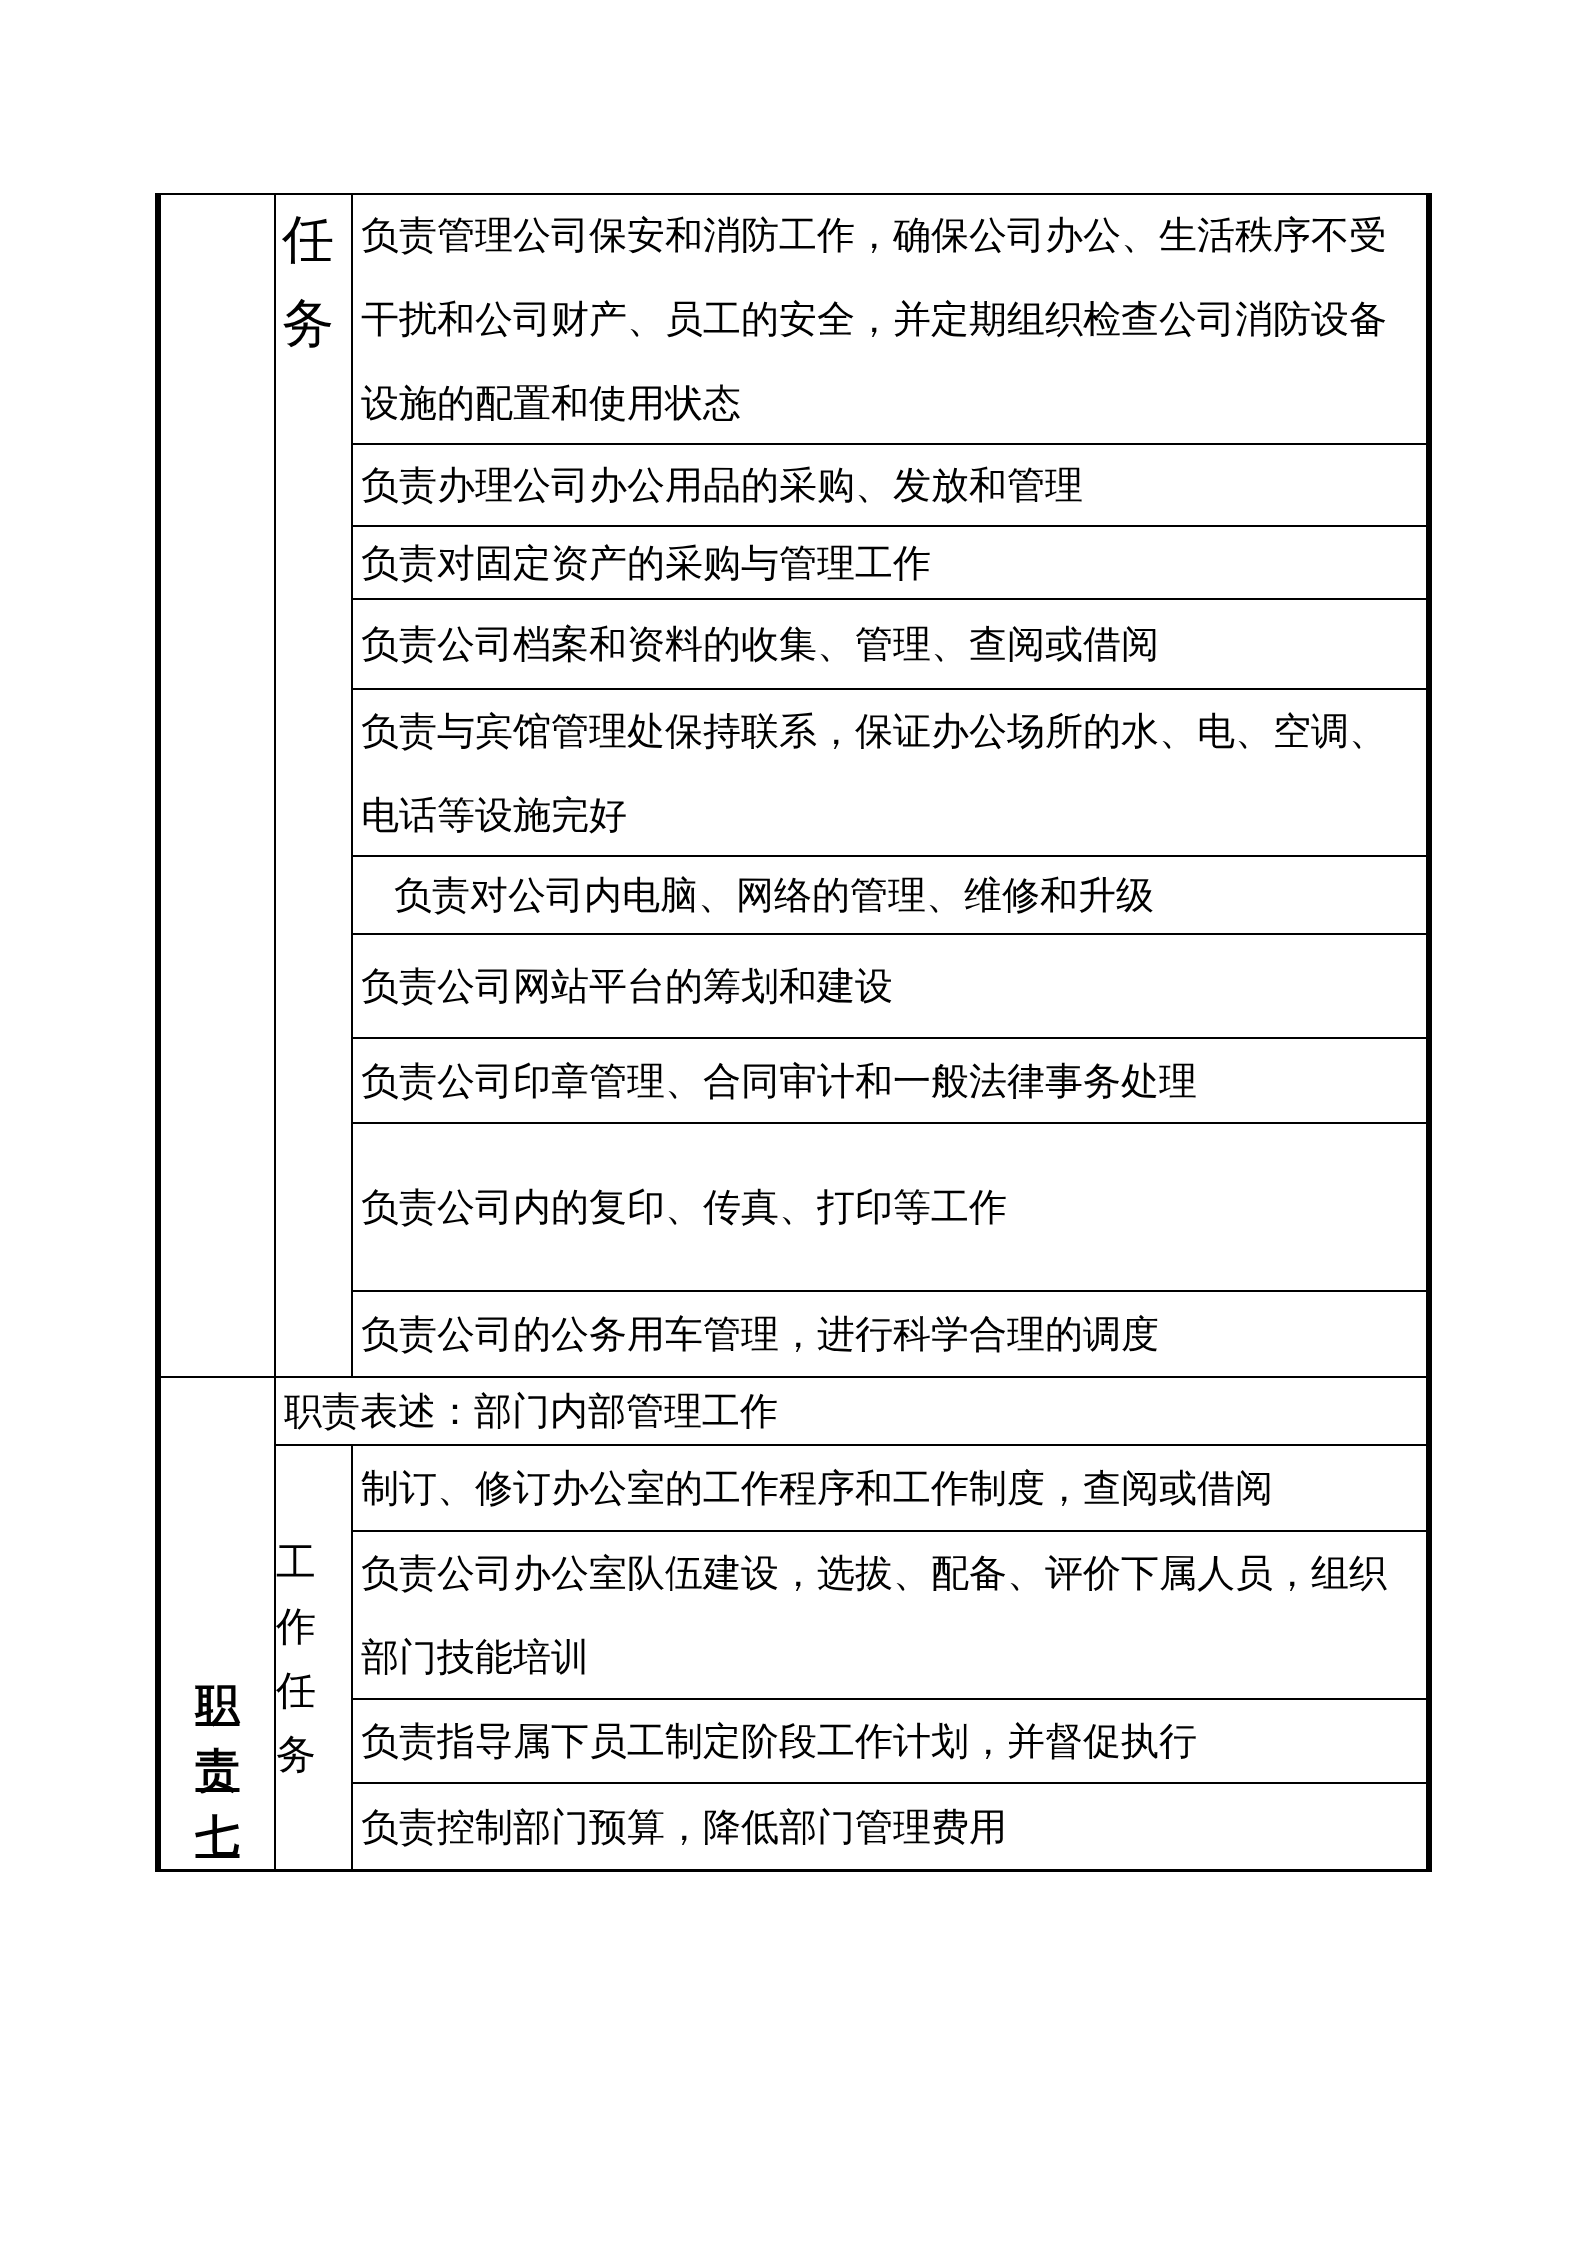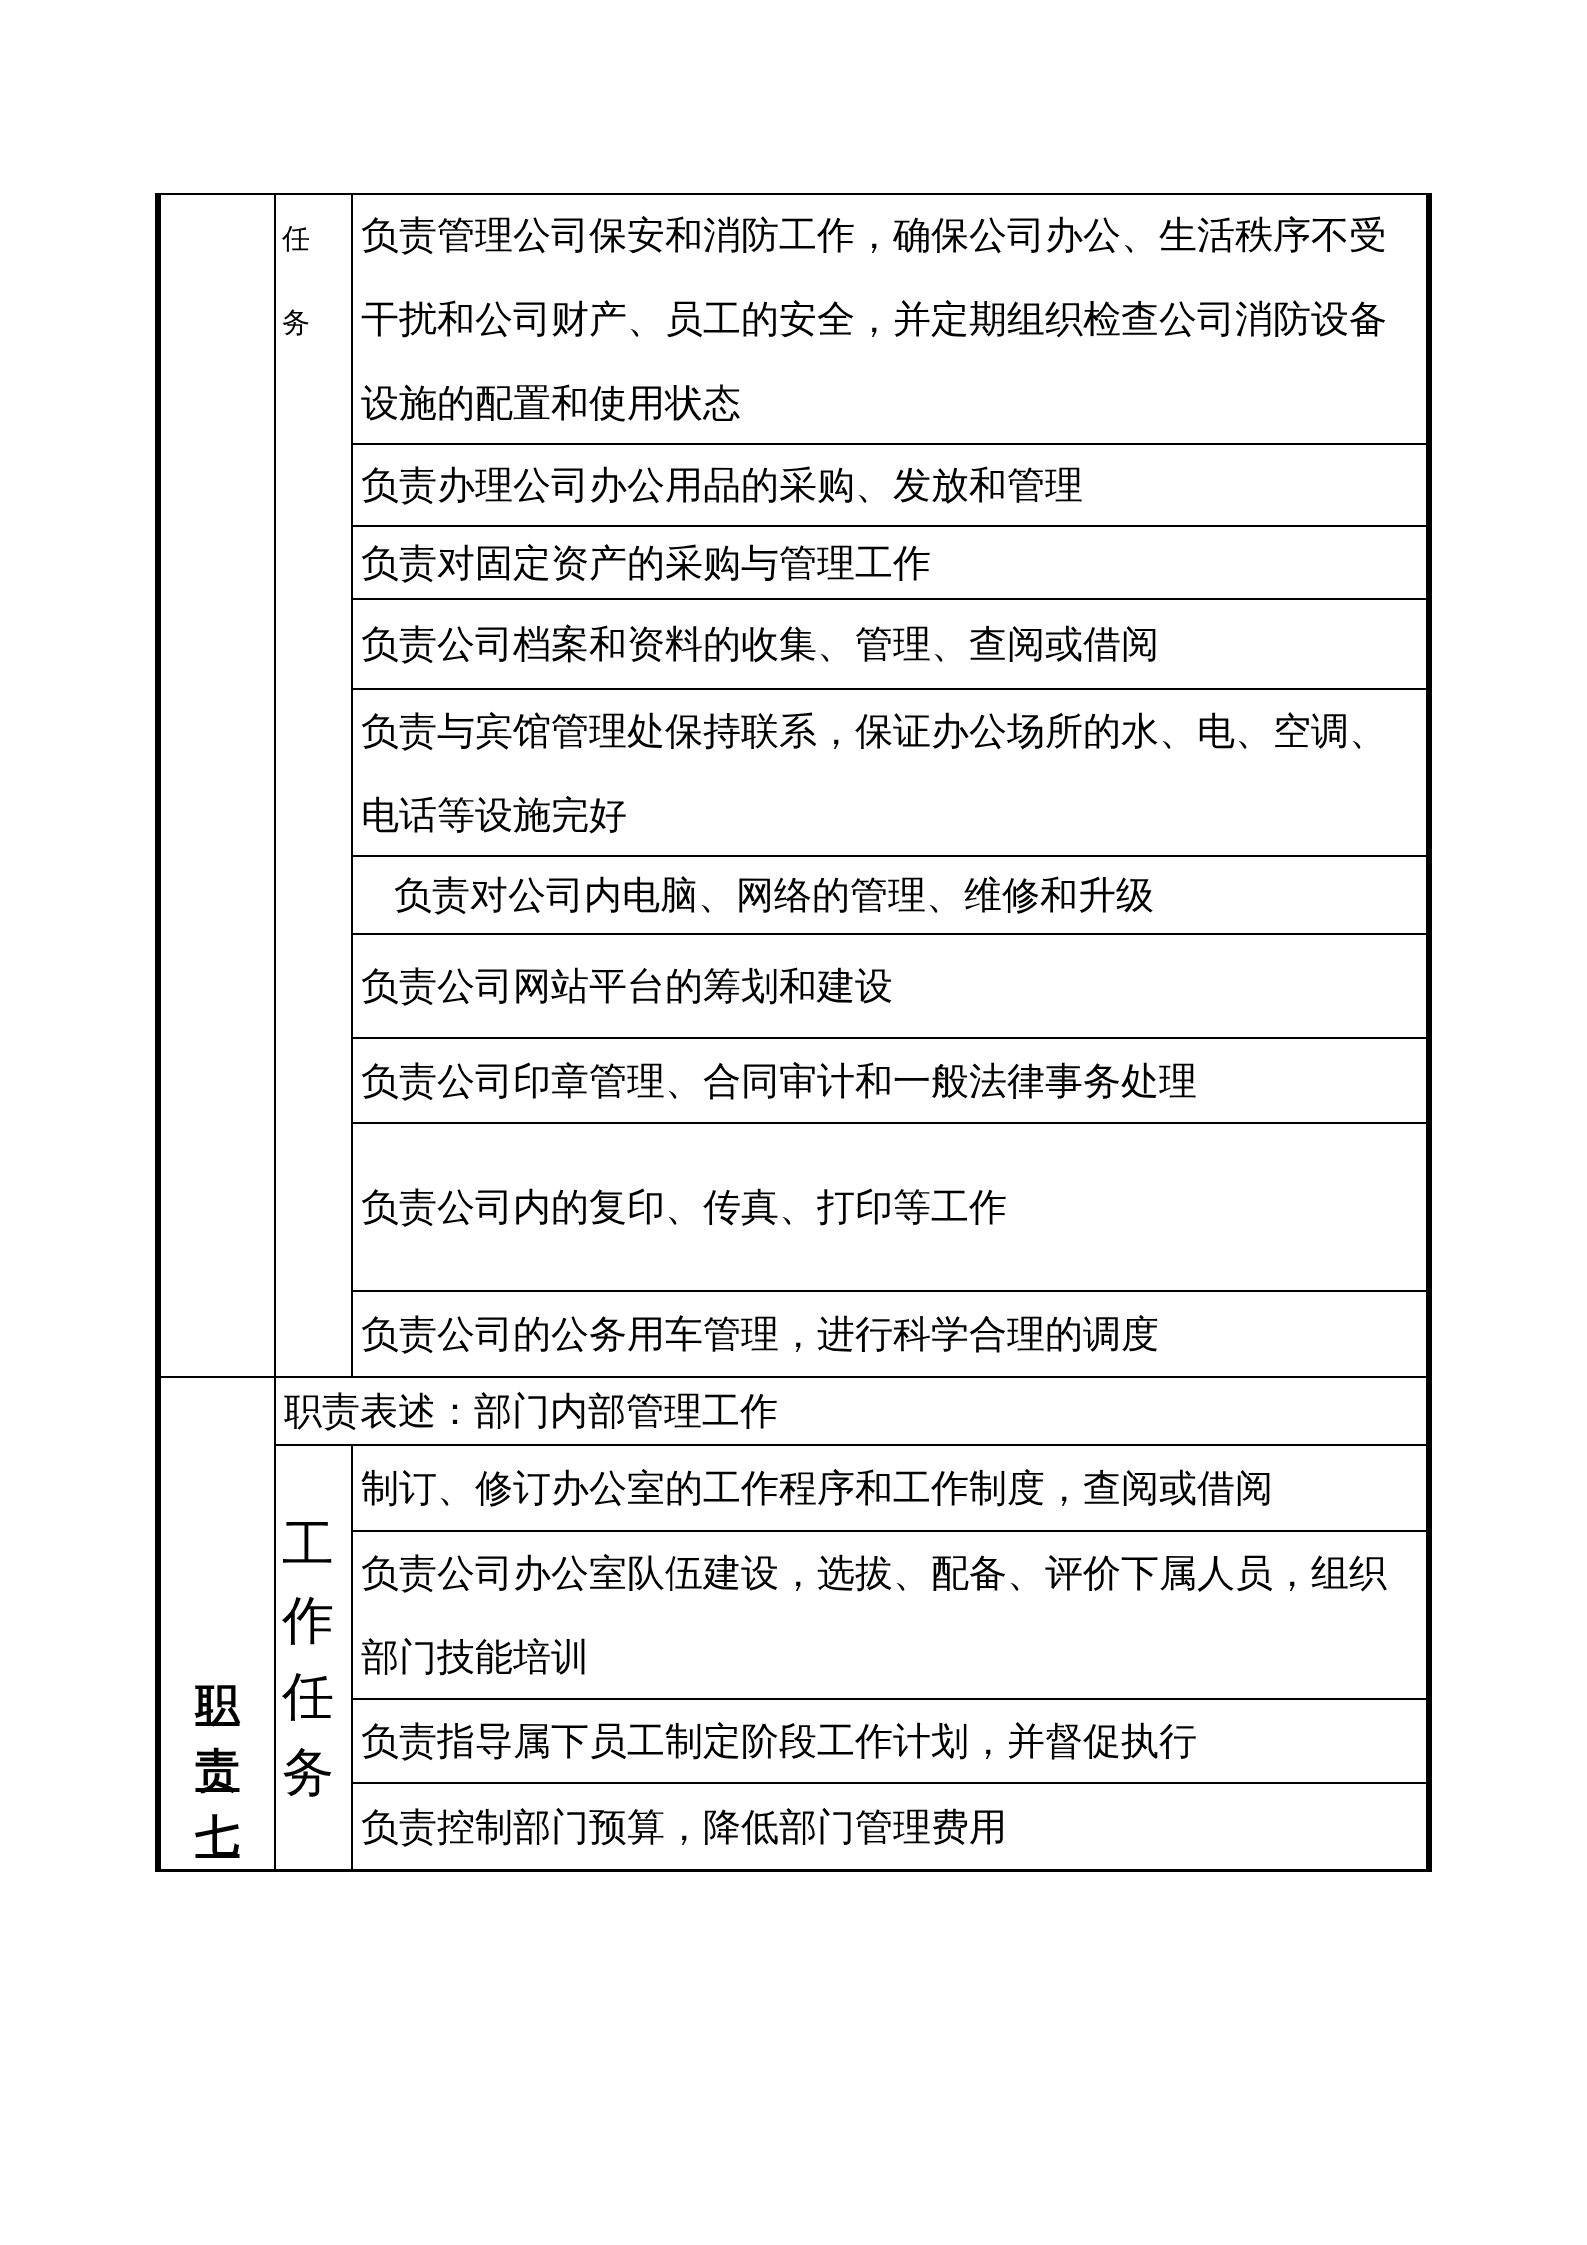--- a/index.html
+++ b/index.html
@@ -42,38 +42,37 @@
     width: 77px;
     box-sizing: border-box;
     border-right: 2px solid #000;
     flex-shrink: 0;
   }
   .col-tasks { flex: 1; display: flex; flex-direction: column; min-width: 0; }
 
   .vlabel {
     width: 42px;
     word-break: break-all;
-    font-size: 28px;
+    font-size: 52px;
     line-height: 84px;
     margin: 2px 0 0 6px;
   }
   .duty-num {
     width: 48px;
     word-break: break-all;
     font-size: 44px;
     font-weight: bold;
     line-height: 66px;
     text-align: center;
   }
   .vlabel-b {
     width: 42px;
     word-break: break-all;
-    font-size: 52px;
-    line-height: 76px;
-    margin-left: 6px;
+    font-size: 40px;
+    line-height: 64px;
   }
 
   .trow {
     box-sizing: border-box;
     border-bottom: 2px solid #000;
     display: flex;
     align-items: center;
     padding: 0 10px 0 8px;
     font-size: 38px;
     line-height: 84px;

